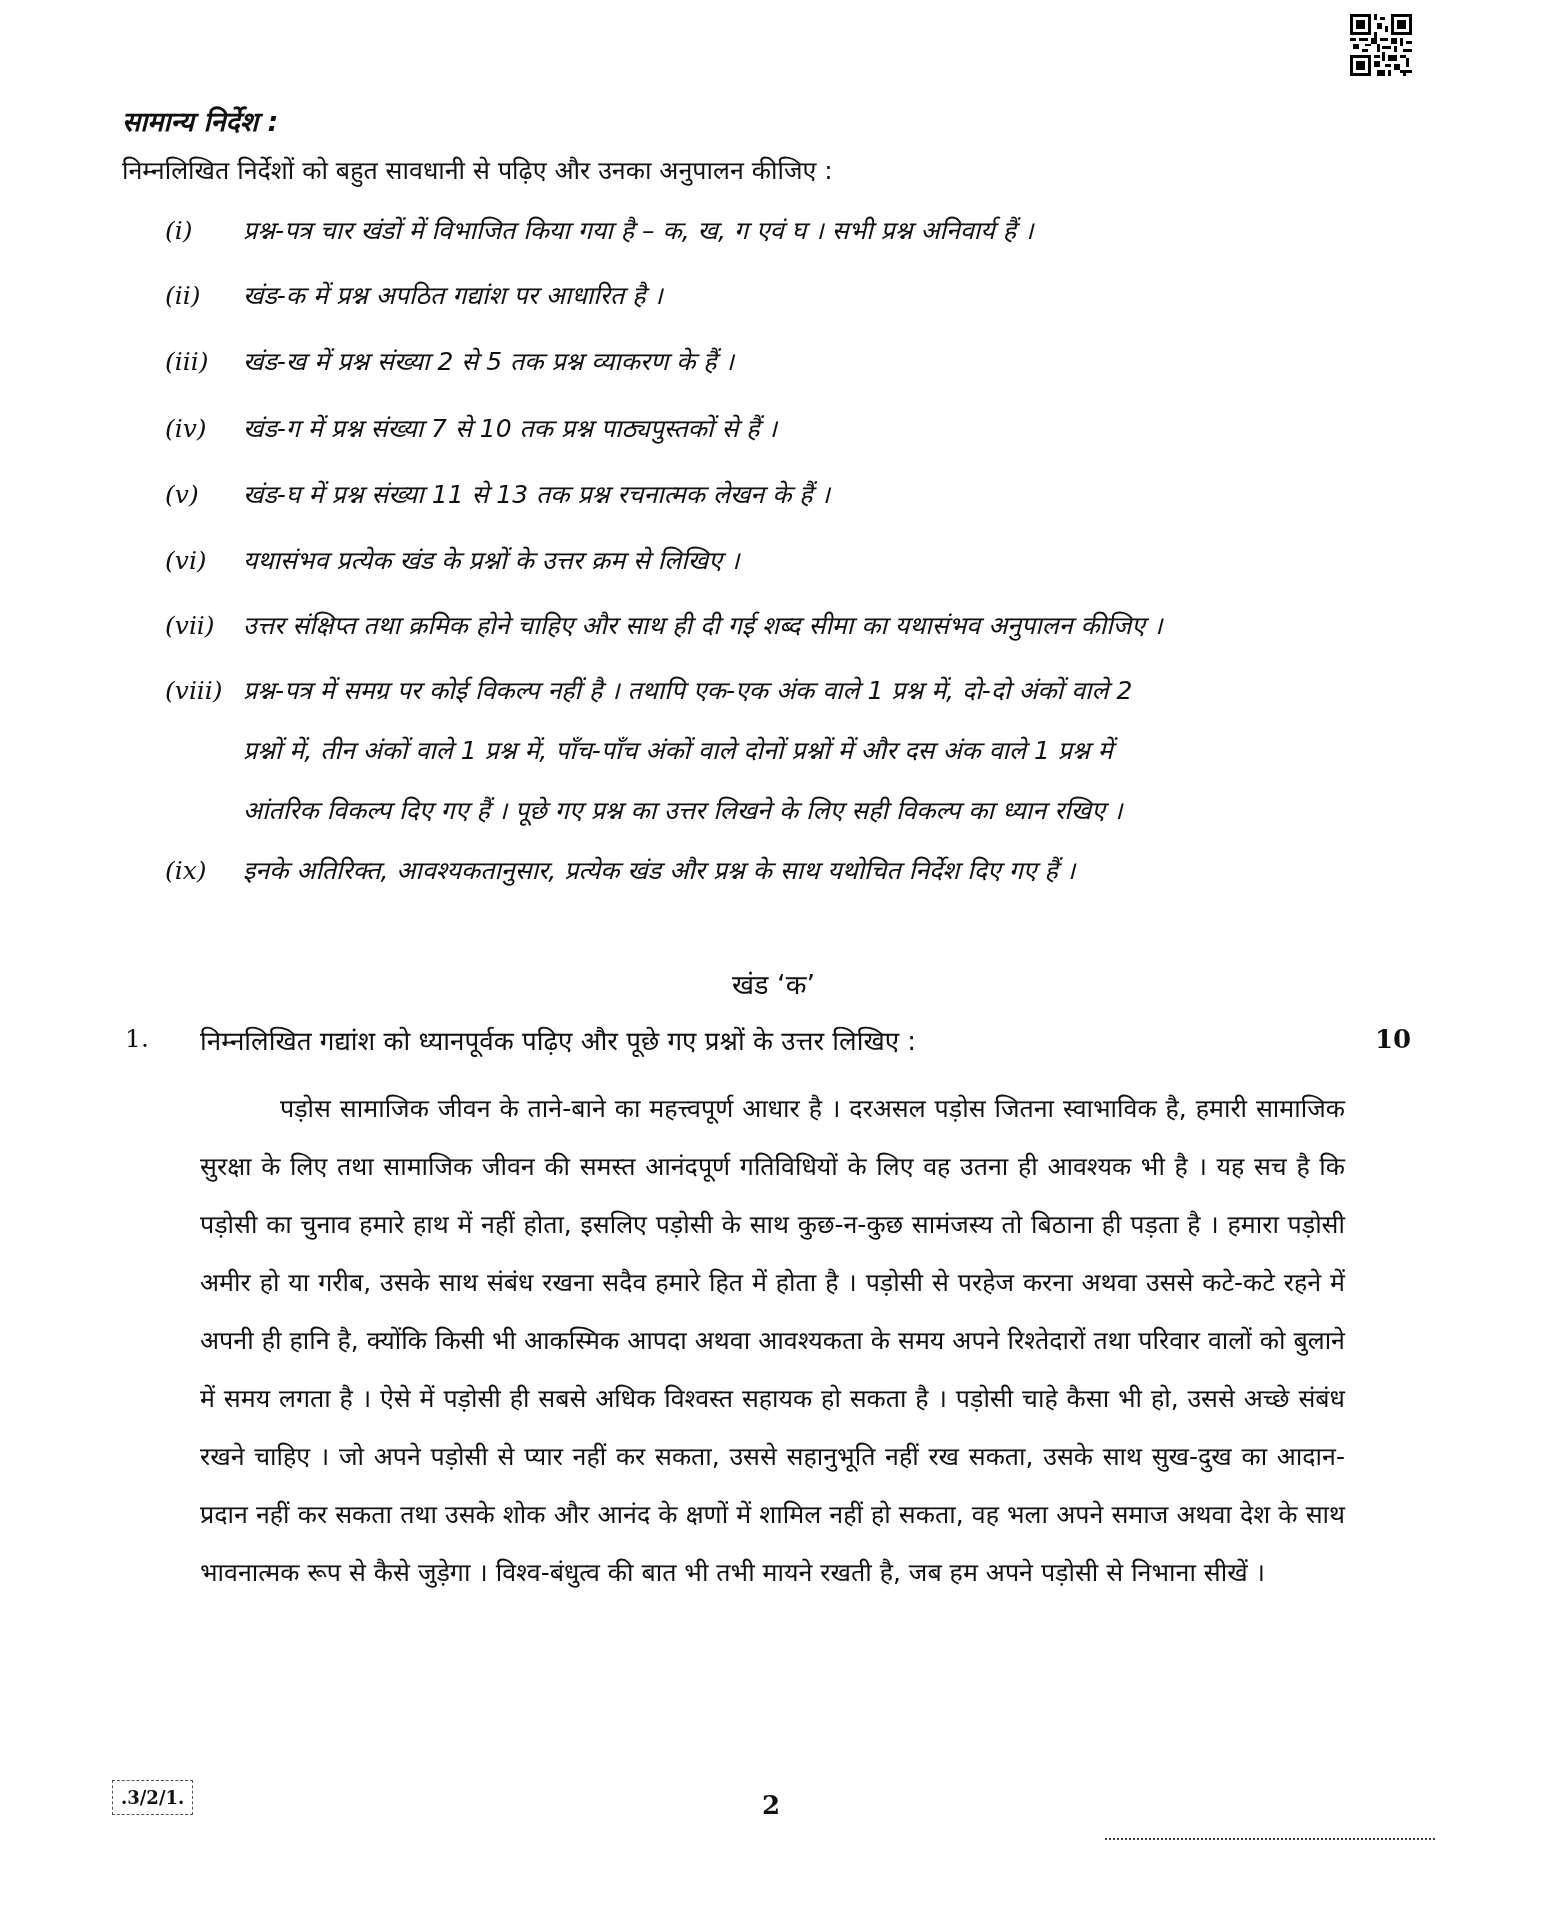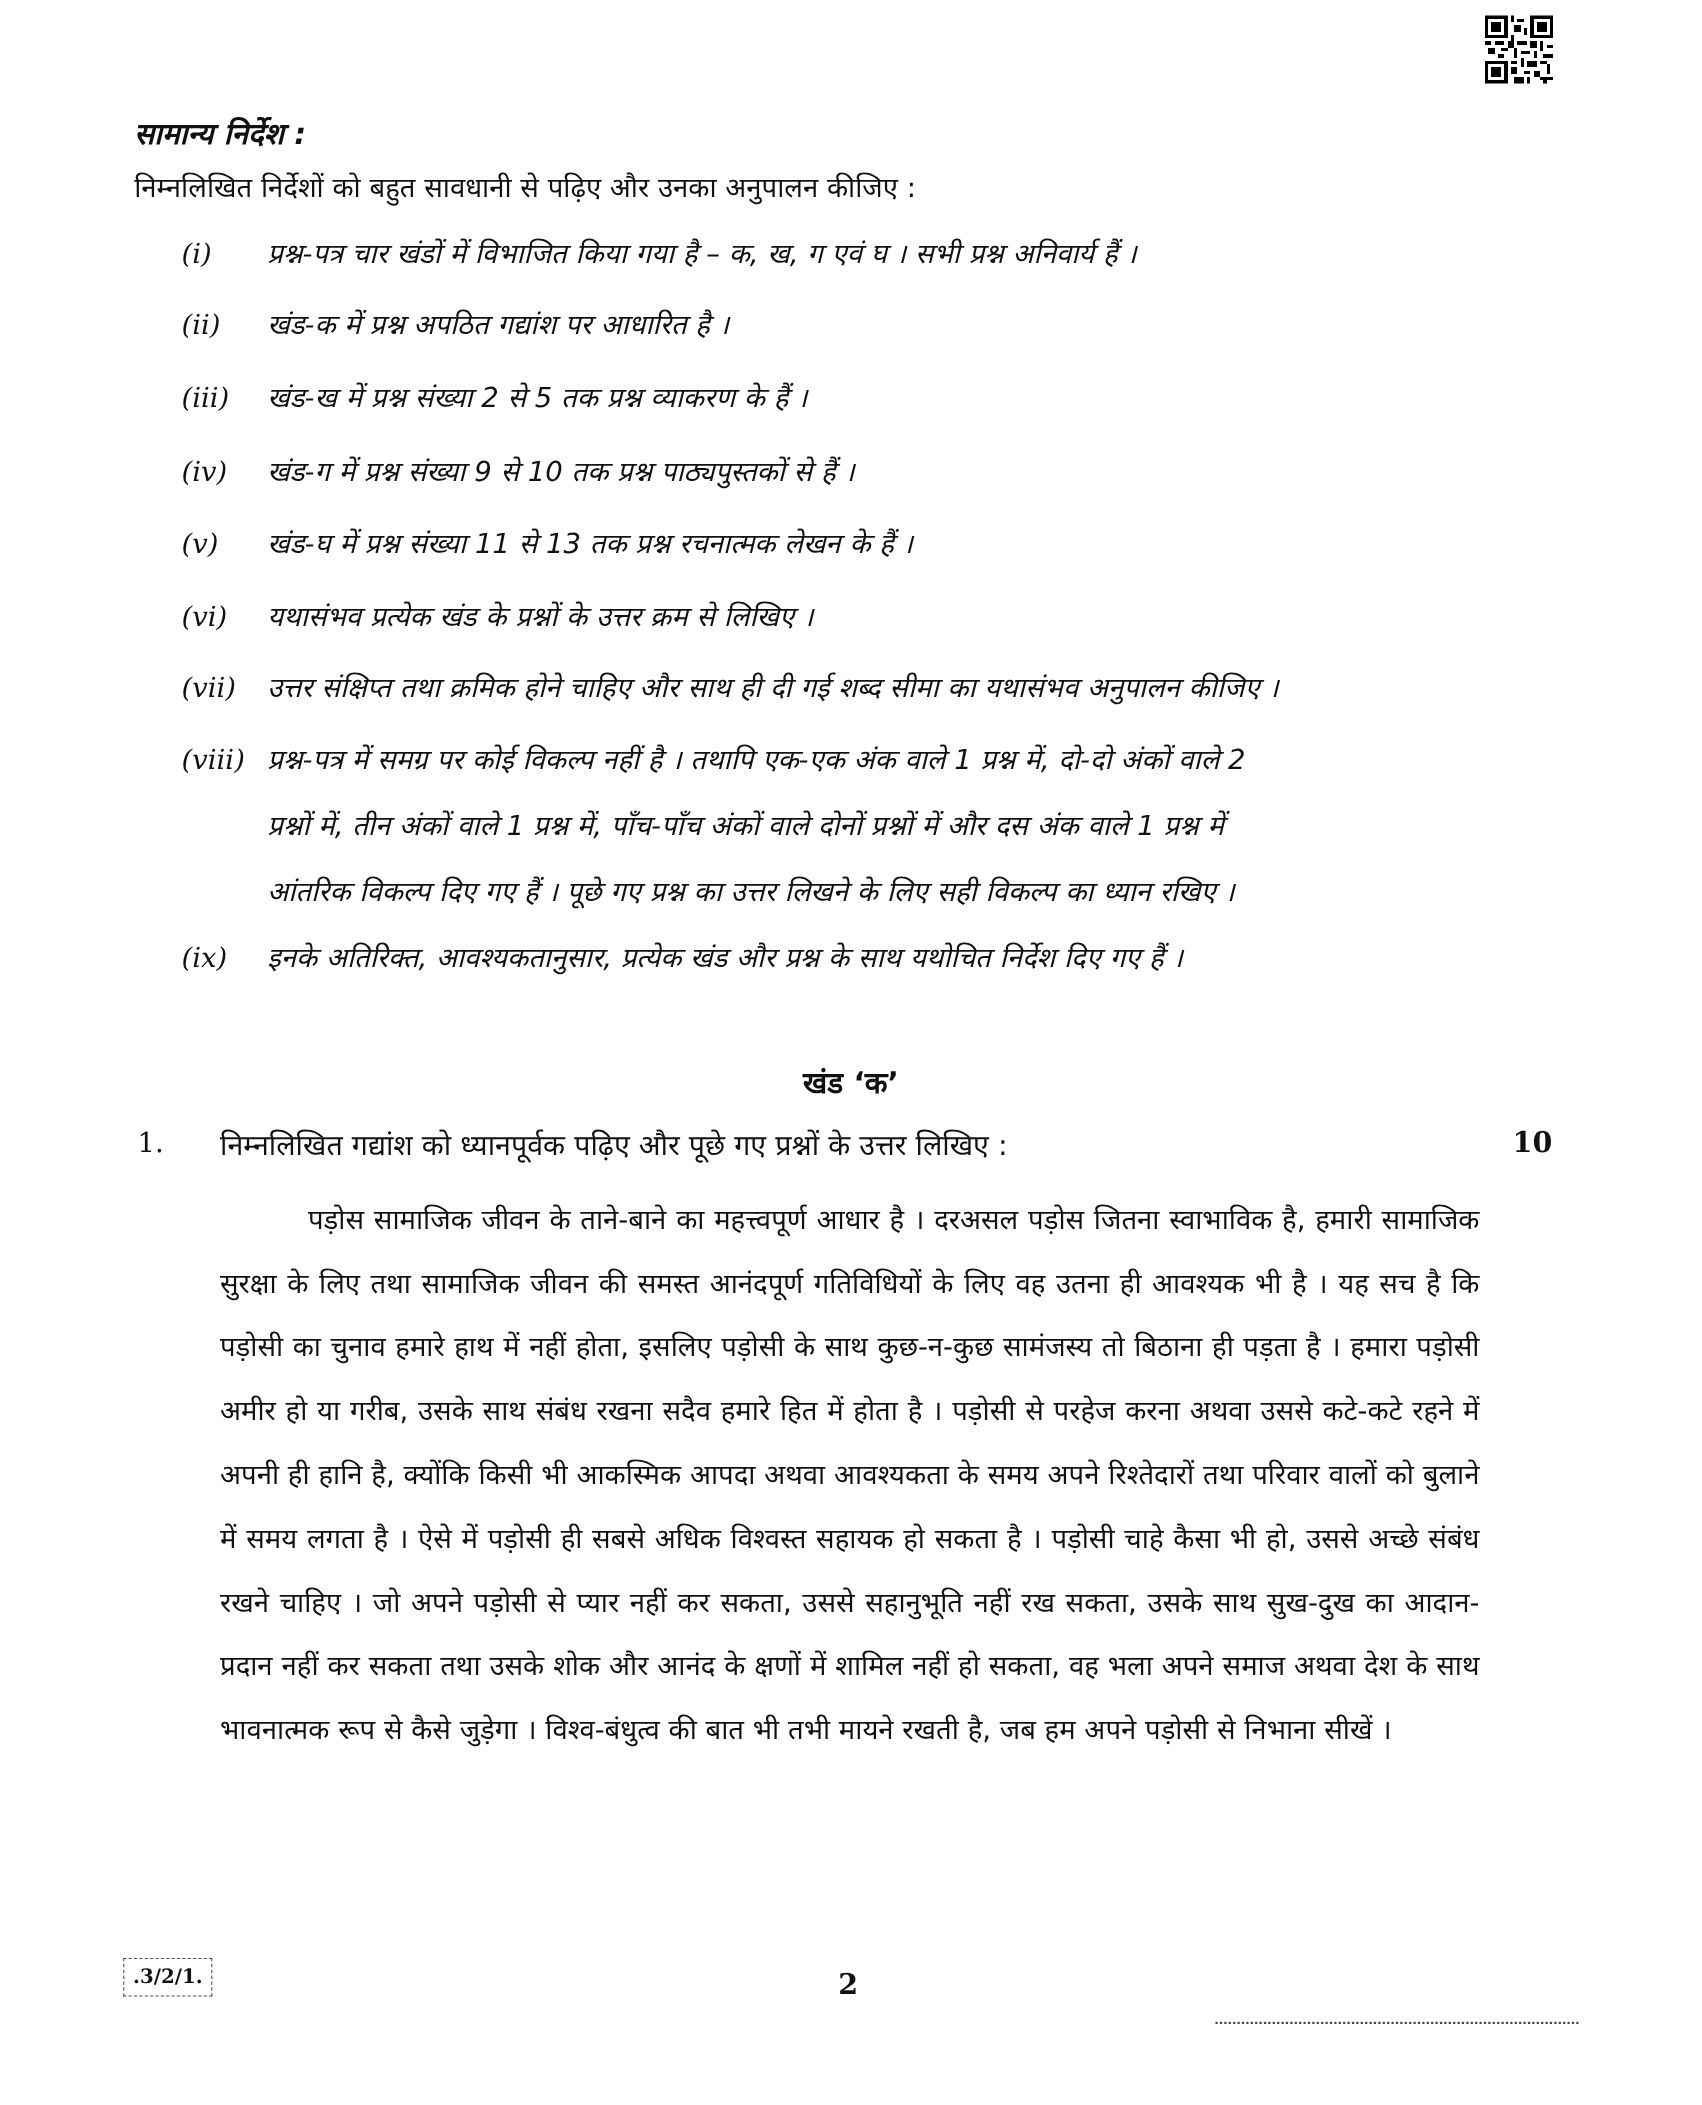--- a/index.html
+++ b/index.html
@@ -4,21 +4,21 @@
 <style>
   html, body { margin: 0; padding: 0; background: #ffffff; }
   body { width: 1547px; height: 1914px; position: relative; overflow: hidden;
          font-family: "DejaVu Serif", serif; color: #111; }
   .abs { position: absolute; }
   .qr { left: 1350px; top: 14px; width: 62px; height: 62px; }
   .heading { left: 122px; top: 102px; font-size: 27px; font-weight: bold; font-family: "DejaVu Sans", sans-serif; font-style: italic; }
   .intro { left: 122px; top: 152px; font-size: 25px; font-family: "DejaVu Sans", sans-serif; }
   .item { position: absolute; left: 165px; font-size: 25px; font-style: italic; font-family: "DejaVu Sans", sans-serif; white-space: nowrap; }
   .item .num { display: inline-block; width: 78px; font-family: "DejaVu Serif", serif; font-style: italic; }
-  .section-title { left: 0; width: 1547px; text-align: center; top: 965px; font-size: 27px; font-weight: bold; font-family: "DejaVu Sans", sans-serif; }
+  .section-title { left: 0; width: 1547px; text-align: center; top: 965px; font-size: 27px; font-weight: normal; font-family: "DejaVu Sans", sans-serif; }
   .q-num { left: 125px; top: 1024px; font-size: 25px; font-family: "DejaVu Serif", serif; }
   .q-text { left: 200px; top: 1022px; font-size: 26px; font-family: "DejaVu Sans", sans-serif; }
   .q-marks { left: 1375px; top: 1024px; font-size: 26px; font-weight: bold; font-family: "DejaVu Serif", serif; text-align: center; }
   .passage { left: 200px; top: 1080px; width: 1145px; font-size: 25px; line-height: 58px; font-family: "DejaVu Sans", sans-serif; text-align: justify; text-indent: 80px; }
   .code-box { left: 112px; top: 1780px; padding: 6px 8px; border: 1px dashed #555; font-size: 18px; font-weight: bold; font-family: "DejaVu Serif", serif; }
   .page-num { left: 762px; top: 1790px; font-size: 26px; font-weight: bold; font-family: "DejaVu Serif", serif; }
   .footer-dots { left: 1105px; top: 1838px; width: 330px; height: 3px; border-top: 2px dotted #444; }
 </style>
 </head>
 <body>
@@ -75,21 +75,21 @@
 <div class="item" style="top:212px">
   <span class="num">(i)</span><span>प्रश्न-पत्र चार खंडों में विभाजित किया गया है – क, ख, ग एवं घ । सभी प्रश्न अनिवार्य हैं ।</span>
 </div>
 <div class="item" style="top:277px">
   <span class="num">(ii)</span><span>खंड-क में प्रश्न अपठित गद्यांश पर आधारित है ।</span>
 </div>
 <div class="item" style="top:343px">
   <span class="num">(iii)</span><span>खंड-ख में प्रश्न संख्या 2 से 5 तक प्रश्न व्याकरण के हैं ।</span>
 </div>
 <div class="item" style="top:410px">
-  <span class="num">(iv)</span><span>खंड-ग में प्रश्न संख्या 9 से 10 तक प्रश्न पाठ्यपुस्तकों से हैं ।</span>
+  <span class="num">(iv)</span><span>खंड-ग में प्रश्न संख्या 7 से 10 तक प्रश्न पाठ्यपुस्तकों से हैं ।</span>
 </div>
 <div class="item" style="top:476px">
   <span class="num">(v)</span><span>खंड-घ में प्रश्न संख्या 11 से 13 तक प्रश्न रचनात्मक लेखन के हैं ।</span>
 </div>
 <div class="item" style="top:542px">
   <span class="num">(vi)</span><span>यथासंभव प्रत्येक खंड के प्रश्नों के उत्तर क्रम से लिखिए ।</span>
 </div>
 <div class="item" style="top:607px">
   <span class="num">(vii)</span><span>उत्तर संक्षिप्त तथा क्रमिक होने चाहिए और साथ ही दी गई शब्द सीमा का यथासंभव अनुपालन कीजिए ।</span>
 </div>

